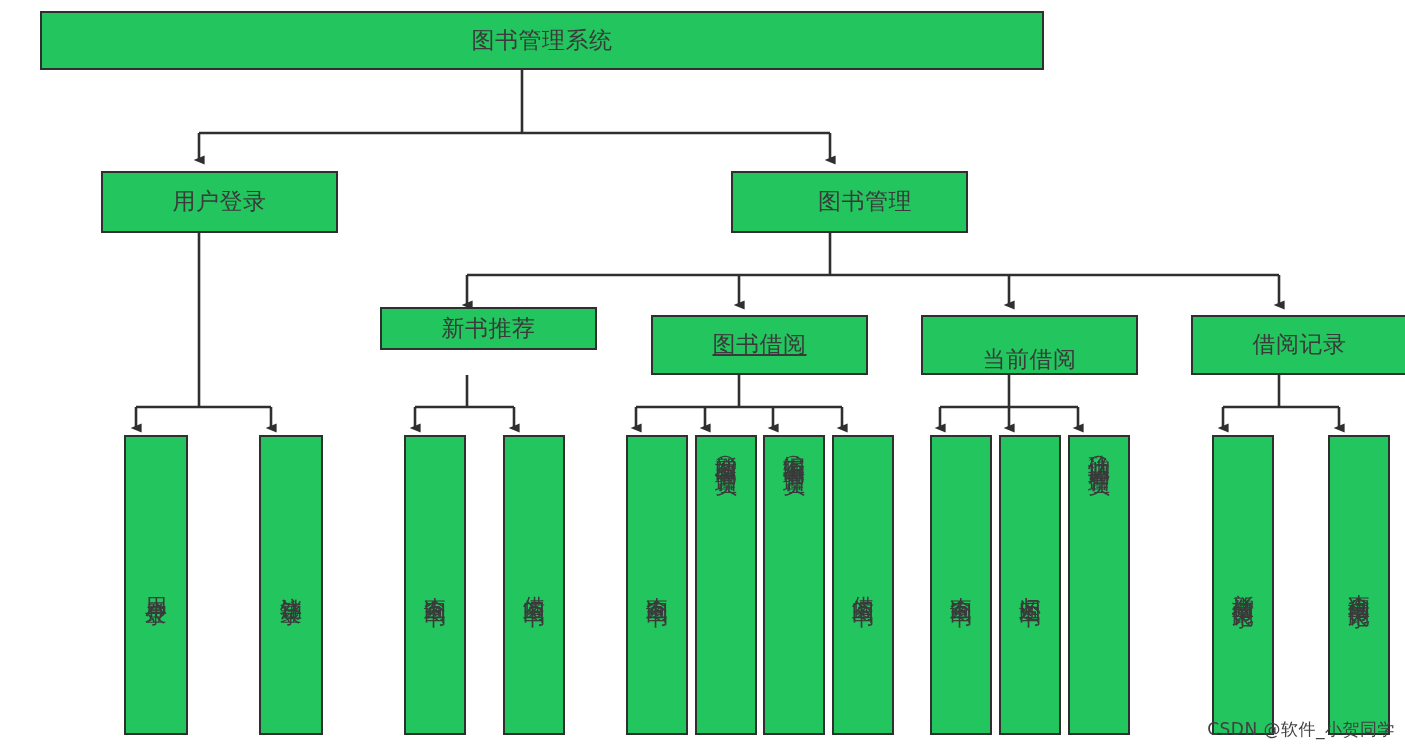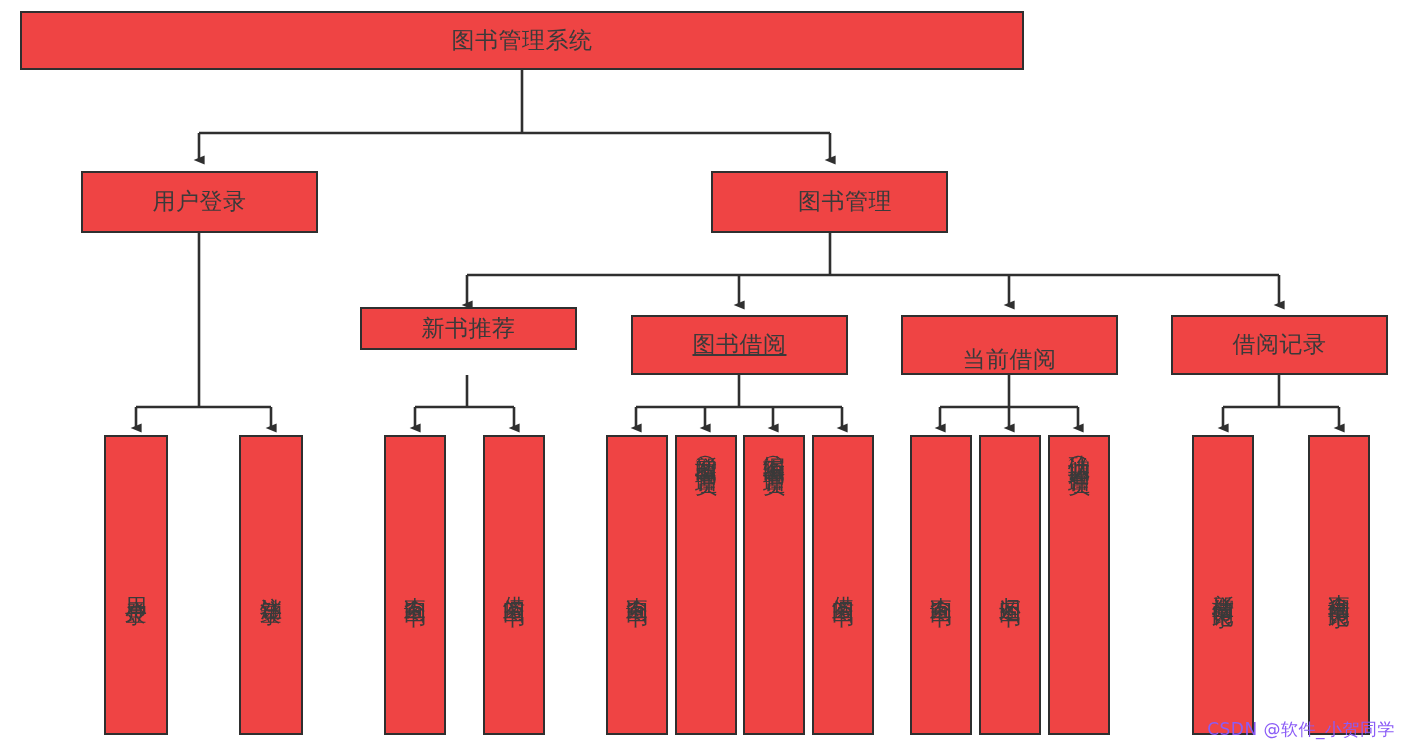--- a/index.html
+++ b/index.html
@@ -23,25 +23,26 @@
     left: 0;
     top: 0;
     width: 1405px;
     height: 747px;
     pointer-events: none;
   }
   .node {
     position: absolute;
     box-sizing: border-box;
     border: 2.5px solid #2f2f2f;
-    background: #ef4444;
+    background: #22c55e;
     display: flex;
     align-items: center;
     justify-content: center;
     color: #3a3a3a;
+    margin-left: 20px;
   }
   .node .node-label {
     display: block;
     text-align: center;
     line-height: 1.18;
     letter-spacing: 0.5px;
     color: #3a3a3a;
   }
   .node.horiz .node-label {
     font-size: 23px;
@@ -62,21 +63,21 @@
     white-space: nowrap;
   }
   .node.vert.center-text {
     align-items: center;
   }
   #watermark {
     position: absolute;
     right: 10px;
     bottom: 6px;
     font-size: 17px;
-    color: #8b5cf6;
+    color: #404040;
     white-space: nowrap;
     letter-spacing: 0.5px;
   }
 </style>
 </head>
 <body>
 
 <div id="diagram-root">
 
   <svg id="edge-layer" viewBox="0 0 1405 747" width="1405" height="747" xmlns="http://www.w3.org/2000/svg">

